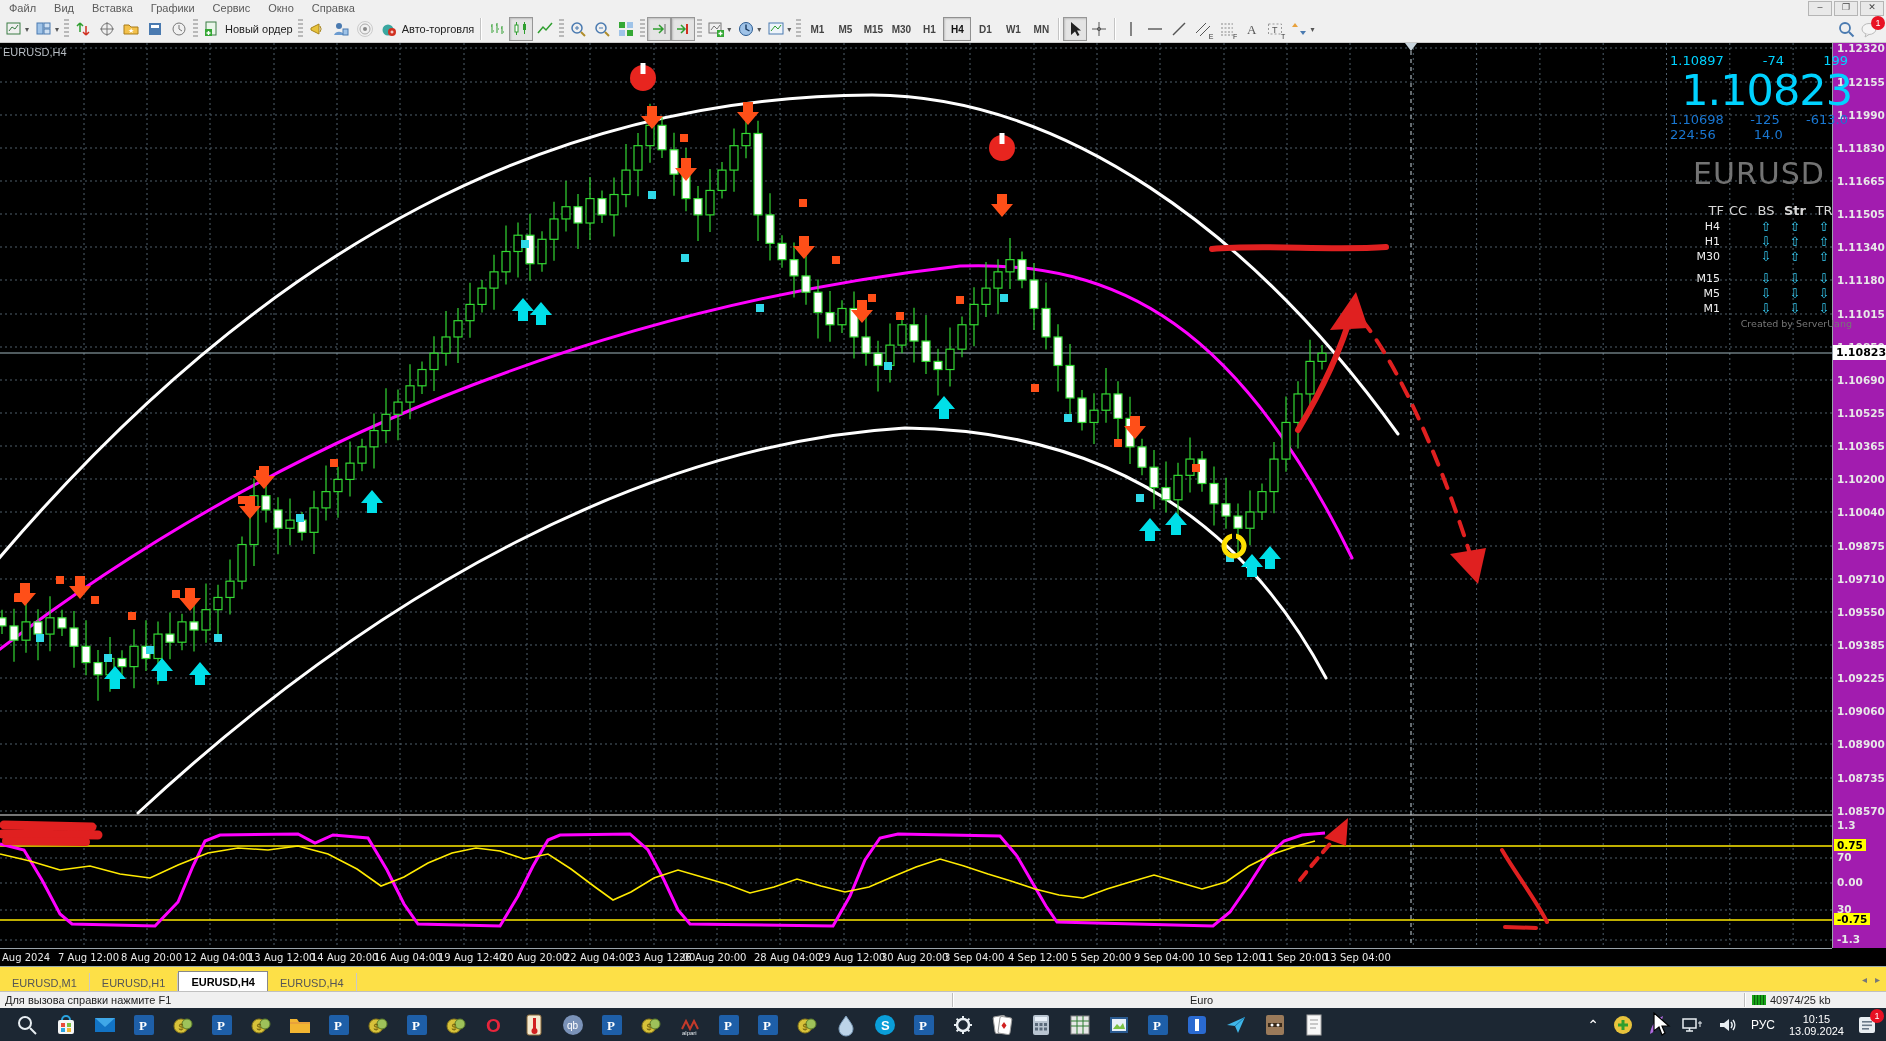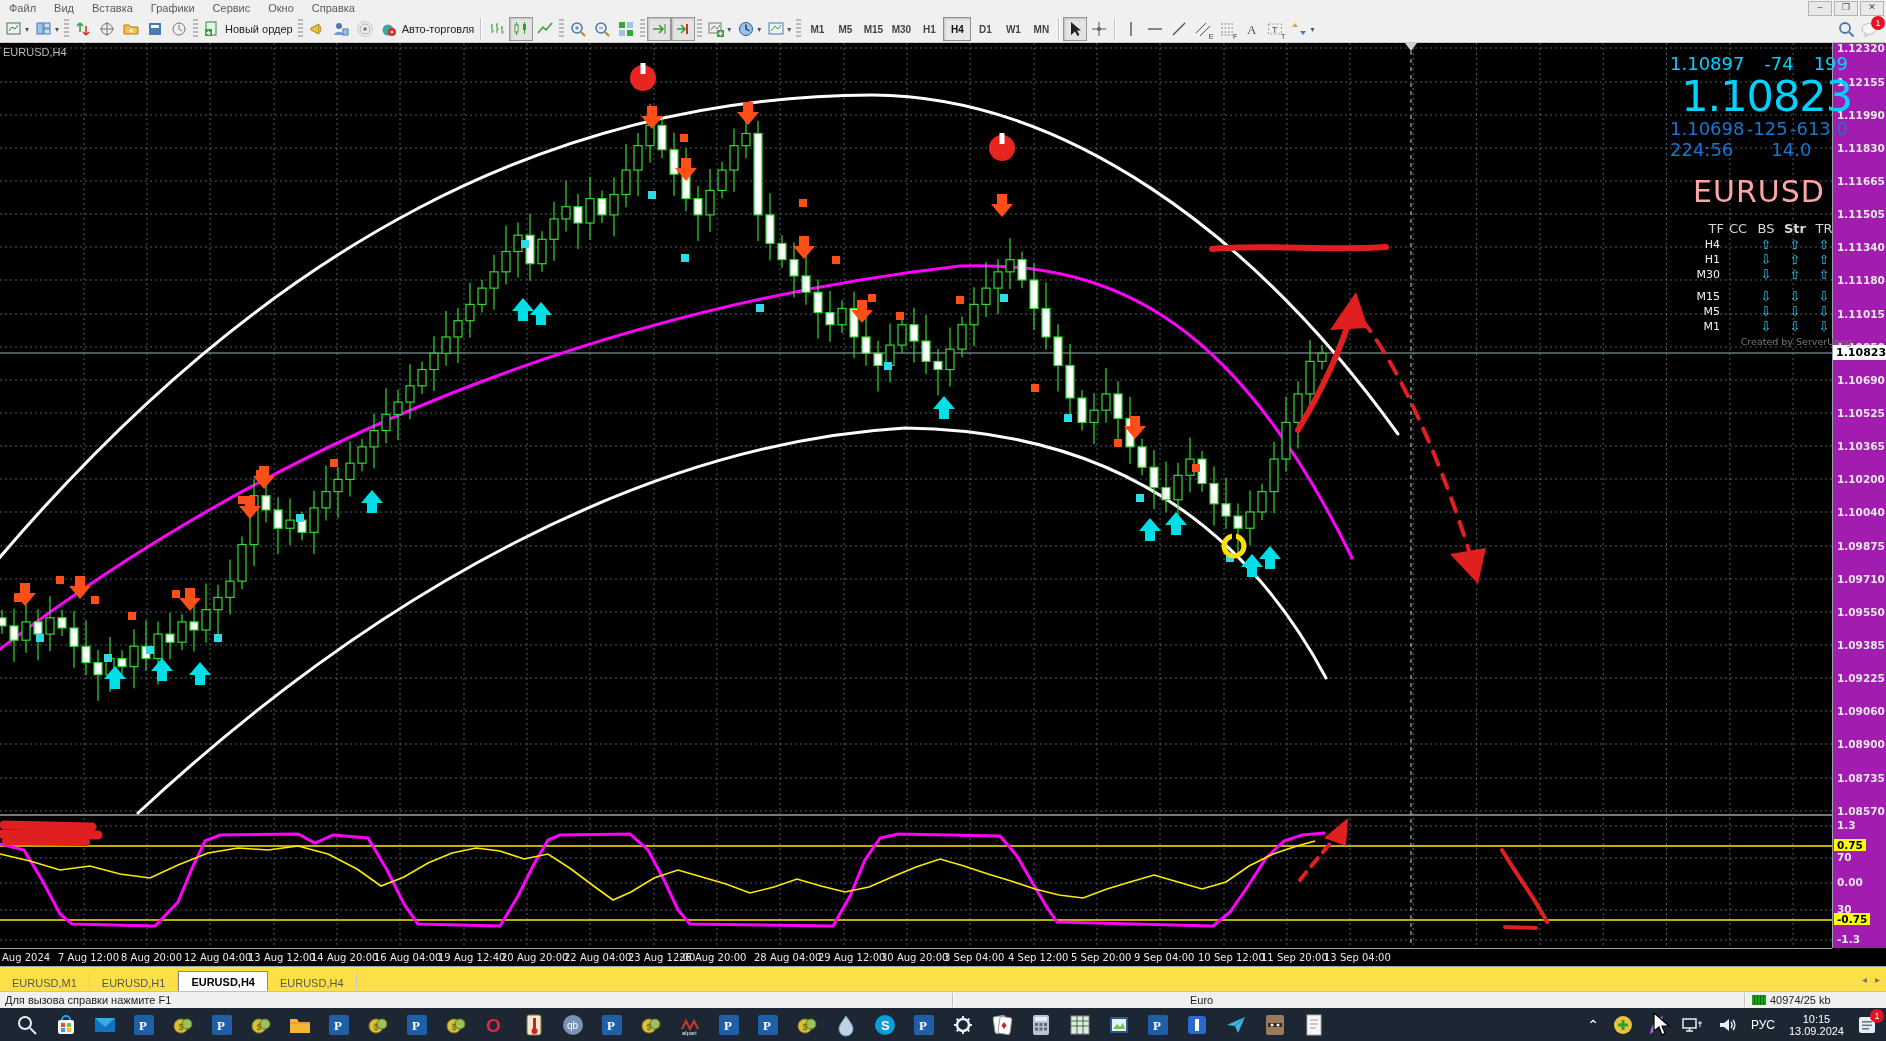--- a/index.html
+++ b/index.html
@@ -25,24 +25,24 @@
   #plot-svg{position:absolute;left:0;top:0;}
   #symbol-label{position:absolute;left:3px;top:3px;color:#b8bec4;font-size:11px;z-index:5;}
   #price-axis{position:absolute;left:1832px;top:0;width:54px;height:905px;background:#a21caf;border-left:1px solid #9aa4ab;}
   .ptick{position:absolute;left:4px;color:#e8e8e8;font-size:10.5px;font-weight:bold;font-family:"DejaVu Sans",sans-serif;}
   .ptick.yellowbox{background:#ffff00;color:#000;padding:0 3px;left:1px;font-weight:bold;}
   #cur-price{position:absolute;left:0;width:54px;background:#ffffff;color:#000;font-size:11px;font-weight:bold;text-align:left;padding:1px 0 1px 3px;font-family:"DejaVu Sans",sans-serif;box-sizing:border-box;}
   #time-axis{position:absolute;left:0;top:905px;width:1832px;height:18px;background:#000;border-top:1px solid #9aa4ab;}
   .ttick{position:absolute;top:3px;color:#e8e8e8;font-size:10px;white-space:nowrap;font-family:"DejaVu Sans",sans-serif;}
   
   #quote-panel{position:absolute;left:1666px;top:10px;width:186px;color:#00d2ff;z-index:4;font-family:"DejaVu Sans",sans-serif;}
-  .qrow{display:flex;justify-content:space-between;font-size:18px;padding:0 4px;}
+  .qrow{display:flex;justify-content:space-between;font-size:13px;padding:0 4px;}
   .qrow.blue{color:#1977d2;}
   #qbig{font-size:43px;letter-spacing:-1px;line-height:44px;text-align:right;color:#00d2ff;}
-  #qsymbol{font-size:30px;text-align:center;letter-spacing:1px;margin-top:14px;color:#fca5a5;}
+  #qsymbol{font-size:30px;text-align:center;letter-spacing:1px;margin-top:14px;color:#737373;}
   #mtf-table{margin-top:10px;margin-left:28px;font-size:12px;}
   .mtf-row{display:grid;grid-template-columns:30px 28px 28px 30px 28px;align-items:center;height:15px;}
   .mtf-row.hdr{color:#d6d6d6;font-size:13px;height:18px;}
   .mtf-row .tf{color:#f0f0f0;text-align:right;padding-right:4px;font-size:11px;}
   .mtf-gap{height:7px;}
   .sq{width:10px;height:10px;background:#00c4f0;margin:0 auto;}
   .arr{text-align:center;color:#35c9f2;font-size:13px;line-height:13px;}
   #credit{font-size:9.5px;color:#777;text-align:right;margin-top:2px;}
   
   #tabsbar{position:absolute;left:0;top:966px;width:100%;height:25px;background:#fde047;border-top:1px solid #9aa;display:flex;align-items:flex-end;}

